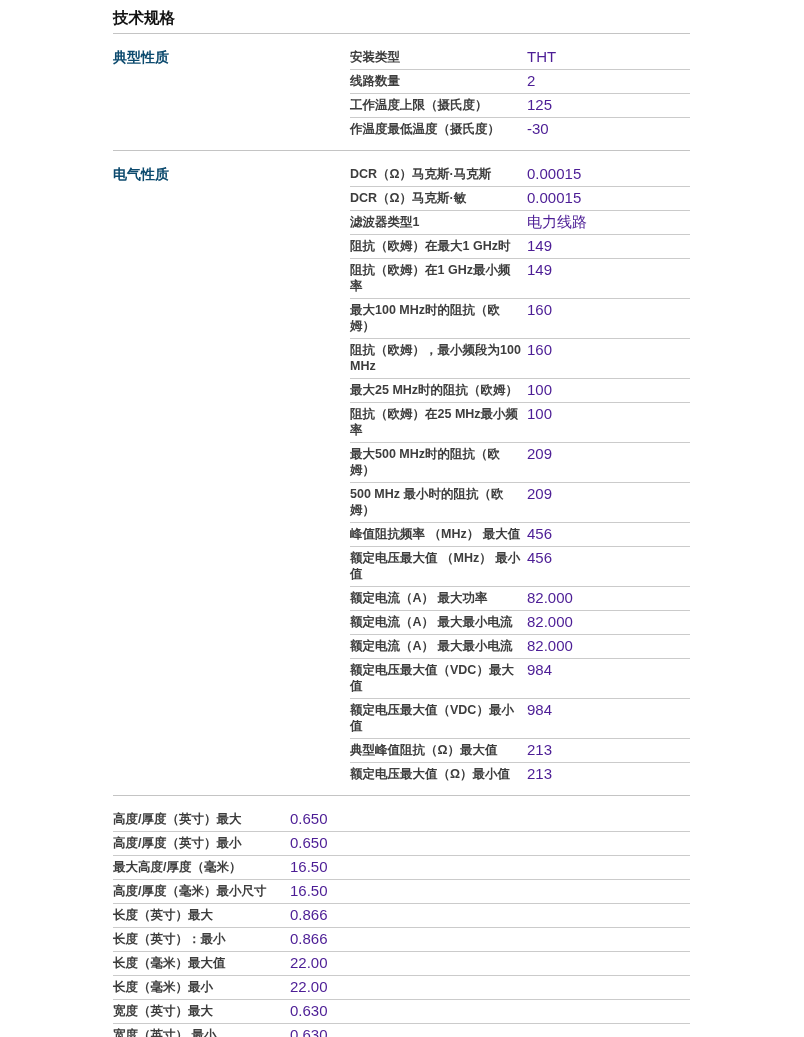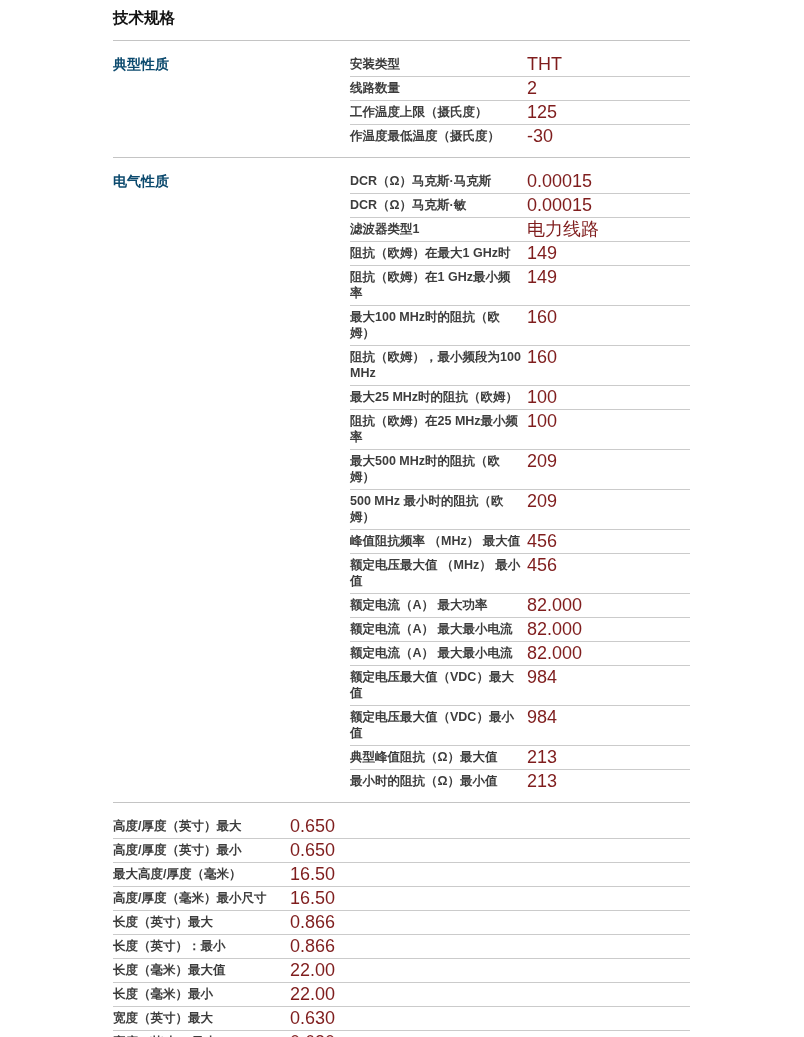--- a/index.html
+++ b/index.html
@@ -18,21 +18,21 @@
     box-sizing: border-box;
     width: 804px;
     padding: 8px 114px 0 113px;
   }
   .page-title {
     margin: 0;
     font-size: 15.5px;
     font-weight: 700;
     color: #111111;
     line-height: 20px;
-    padding-bottom: 12px;
+    padding-bottom: 5px;
     border-bottom: 1px solid #c4c4c4;
   }
   .section {
     display: flex;
     align-items: flex-start;
     padding-top: 12px;
     padding-bottom: 9px;
   }
   .section.bordered {
     border-top: 1px solid #c4c4c4;
@@ -66,23 +66,23 @@
     box-sizing: border-box;
     padding-right: 6px;
     font-size: 12.5px;
     font-weight: 600;
     color: #3d3d3d;
     line-height: 16px;
     white-space: pre-line;
   }
   .spec-value {
     flex: 1 1 auto;
-    font-size: 18px;
+    font-size: 15px;
     font-weight: 400;
-    color: #7f1d1d;
+    color: #4c1d95;
     line-height: 16px;
   }
 </style>
 </head>
 <body>
 
 <div class="page">
   <h2 class="page-title">技术规格</h2>
   <div id="sections-root">
       <div class="section">
@@ -184,21 +184,21 @@
           <div class="spec-row">
             <div class="spec-name">额定电压最大值（VDC）最小
 值</div>
             <div class="spec-value">984</div>
           </div>
           <div class="spec-row">
             <div class="spec-name">典型峰值阻抗（Ω）最大值</div>
             <div class="spec-value">213</div>
           </div>
           <div class="spec-row">
-            <div class="spec-name">最小时的阻抗（Ω）最小值</div>
+            <div class="spec-name">额定电压最大值（Ω）最小值</div>
             <div class="spec-value">213</div>
           </div>
         </div>
       </div>
       <div class="section bordered">
         <div class="spec-table">
           <div class="spec-row">
             <div class="spec-name">高度/厚度（英寸）最大</div>
             <div class="spec-value">0.650</div>
           </div>

